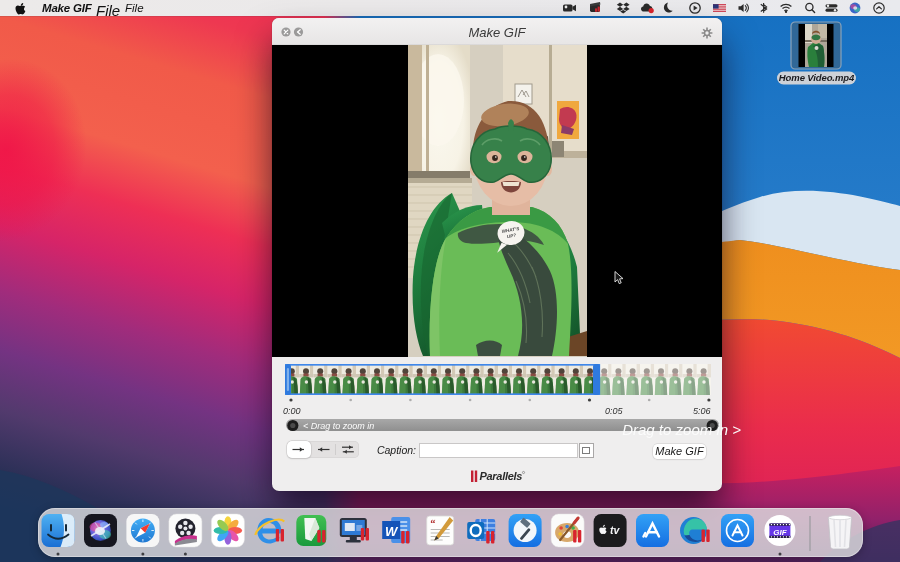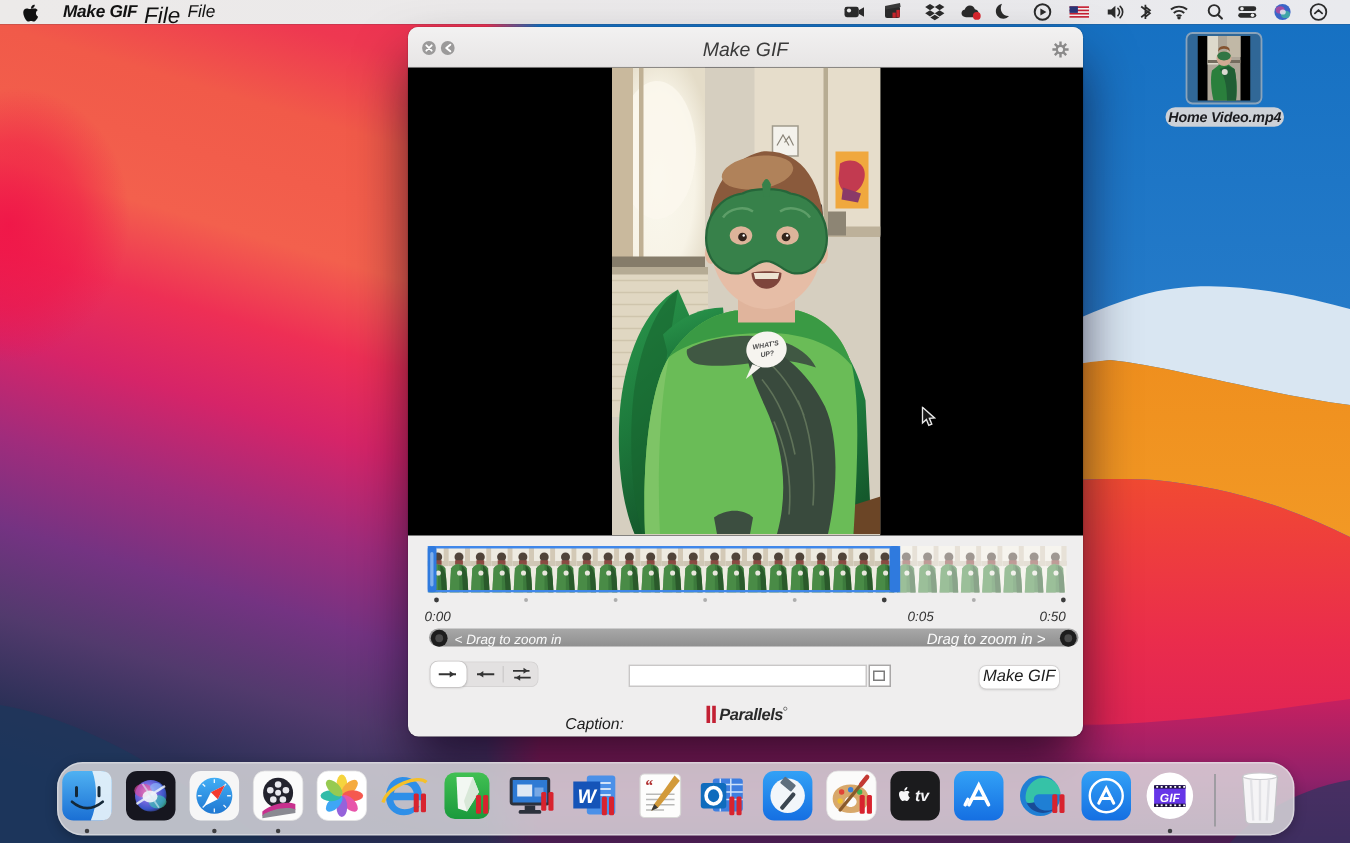--- a/index.html
+++ b/index.html
@@ -361,49 +361,49 @@
       <circle cx="78.7" cy="3" r="1.3" fill="#adadad"></circle>
       <circle cx="138.4" cy="3" r="1.3" fill="#adadad"></circle>
       <circle cx="198.1" cy="3" r="1.3" fill="#adadad"></circle>
       <circle cx="257.8" cy="3" r="1.3" fill="#adadad"></circle>
       <circle cx="317.5" cy="3" r="1.6" fill="#3c3c3c"></circle>
       <circle cx="377.2" cy="3" r="1.3" fill="#adadad"></circle>
       <circle cx="436.9" cy="3" r="1.6" fill="#3c3c3c"></circle>
     </svg>
     <div class="abs" style="left:11px;top:388px;font-size:9px;color:#333;">0:00</div>
     <div class="abs" style="left:309px;top:388px;font-size:9px;color:#333;margin-left:24px;">0:05</div>
-    <div class="abs" style="left:421px;top:388px;font-size:9px;color:#333;">0:50</div>
+    <div class="abs" style="left:421px;top:388px;font-size:9px;color:#333;">5:06</div>
 
     <div class="abs" style="left:13.5px;top:401px;width:433px;height:12px;border-radius:6px;
         background:linear-gradient(#a8a8a8,#8f8f8f);"></div>
     <svg class="abs" style="left:13.5px;top:400.5px" width="433" height="13" viewBox="0 0 433 13">
       <circle cx="6.8" cy="6.5" r="5.6" fill="#1d1d1d"></circle>
       <circle cx="6.8" cy="6.5" r="2.6" fill="#4a4a4a"></circle>
       <circle cx="426.2" cy="6.5" r="5.6" fill="#1d1d1d"></circle>
       <circle cx="426.2" cy="6.5" r="2.6" fill="#4a4a4a"></circle>
     </svg>
     <div class="abs" style="left:31px;top:403px;font-size:9px;color:#fbfbfb;">&lt; Drag to zoom in</div>
-    <div class="abs" style="left:0;top:403px;width:425px;text-align:right;font-size:10px;color:#fbfbfb;">Drag to zoom in &gt;</div>
+    <div class="abs" style="left:0;top:403px;width:425px;text-align:right;font-size:15px;color:#fbfbfb;padding-left:44px;">Drag to zoom in &gt;</div>
 
     <div class="abs" style="left:15px;top:423px;width:72px;height:17px;border-radius:5px;background:#e3e1e1;box-shadow:inset 0 0 0 0.5px #d2d0d0;"></div>
     <div class="abs" style="left:15px;top:423px;width:24px;height:17px;border-radius:5px;background:#fff;box-shadow:0 0 0 0.5px #c6c4c4, 0 0.5px 1.5px rgba(0,0,0,0.18);"></div>
     <div class="abs" style="left:62.5px;top:426px;width:0.5px;height:11px;background:#cfcdcd;"></div>
     <svg class="abs" style="left:15px;top:423px" width="72" height="17" viewBox="0 0 72 17">
       <g stroke="#333" stroke-width="1.2" fill="#333">
         <path d="M5.5,8.5 L17,8.5"></path>
           <path d="M16,8.5 l-3.2,-2.2 l0,4.4 z" stroke="none"></path>
         <path d="M31,8.5 L42.5,8.5"></path>
           <path d="M32,8.5 l3.2,-2.2 l0,4.4 z" stroke="none"></path>
         <path d="M55,6.2 L66,6.2"></path>
           <path d="M65,6.2 l-3,-2 l0,4 z" stroke="none"></path>
         <path d="M55.8,10.8 L66.8,10.8"></path>
           <path d="M56.8,10.8 l3,-2 l0,4 z" stroke="none"></path>
       </g>
     </svg>
-    <div class="abs" style="left:70px;top:426px;width:74px;text-align:right;font-size:10.5px;color:#1c1c1c;margin-top:33px;">Caption:</div>
+    <div class="abs" style="left:70px;top:426px;width:74px;text-align:right;font-size:10.5px;color:#1c1c1c;">Caption:</div>
     <div class="abs" style="left:147px;top:425px;width:157px;height:13px;background:#fff;border:0.5px solid #c9c7c7;"></div>
     <div class="abs" style="left:306.5px;top:425px;width:13px;height:13px;background:#fff;border:0.5px solid #a9a7a7;"></div>
     <div class="abs" style="left:310px;top:428.5px;width:5.5px;height:5.5px;background:#fff;border:1px solid #7c7c7c;"></div>
     <div class="abs" style="left:381px;top:426px;width:53px;height:15px;border-radius:4.5px;background:#fff;
         box-shadow:0 0 0 0.5px #cfcdcd, 0 0.5px 1.5px rgba(0,0,0,0.15);text-align:center;font-size:11px;color:#1c1c1c;line-height:15.5px;">Make GIF</div>
 
     <svg class="abs" style="left:198px;top:451.5px" width="56" height="13" viewBox="0 0 56 13">
       <rect x="1" y="0.5" width="2.4" height="11.5" fill="#c32033"></rect>
       <rect x="4.8" y="0.5" width="2.4" height="11.5" fill="#c32033"></rect>
       <text x="9.5" y="10" font-family="Liberation Sans" font-size="11" font-weight="bold" fill="#2a2a2a" letter-spacing="-0.3">Parallels</text>

